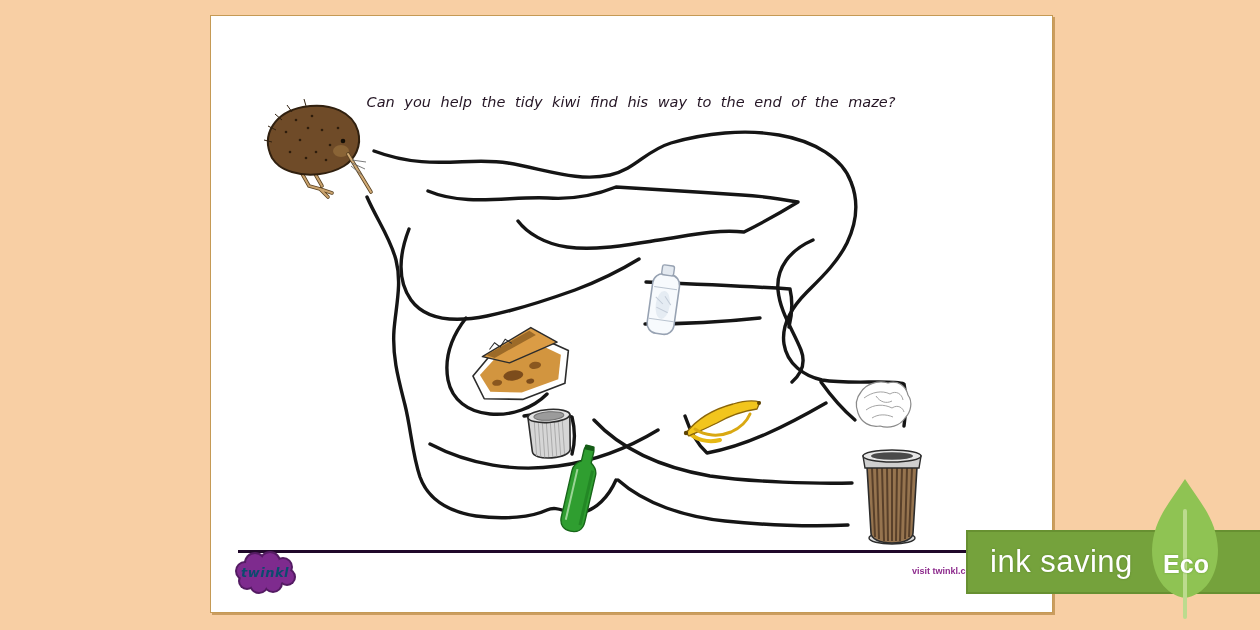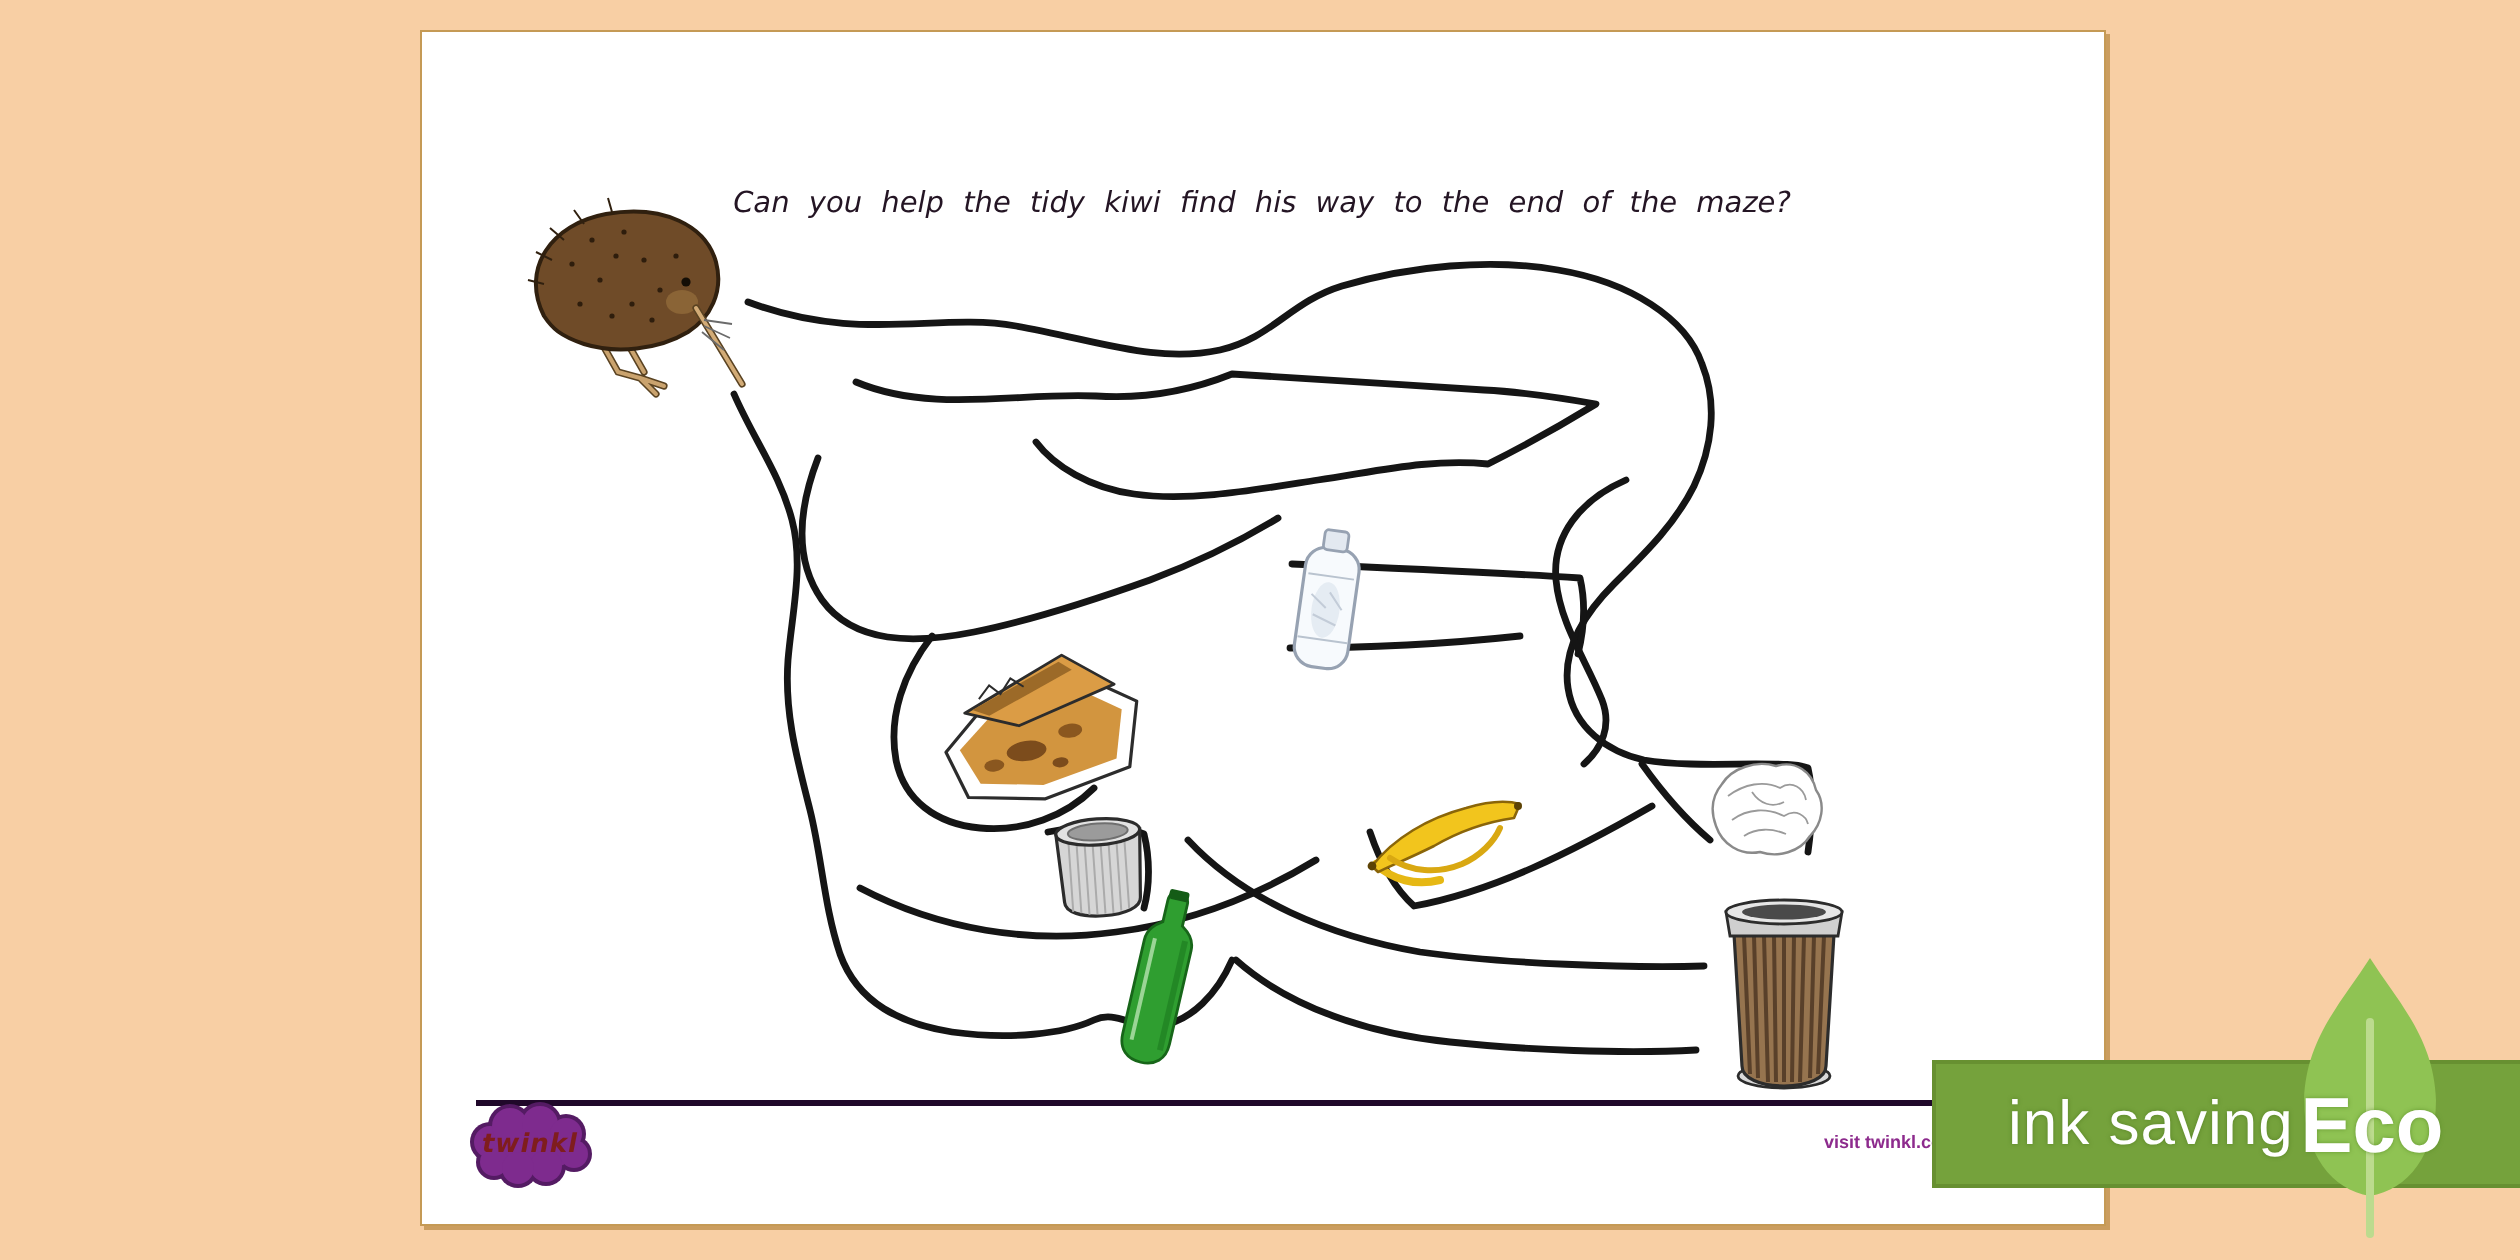--- a/index.html
+++ b/index.html
@@ -11,31 +11,31 @@
          font-family:"DejaVu Sans",sans-serif;font-style:italic;font-weight:600;
          font-size:35px;color:#75247b;letter-spacing:2px;}
   .subtitle{position:absolute;left:210px;top:94px;width:842px;text-align:center;
             font-family:"DejaVu Sans",sans-serif;font-style:italic;
             font-size:14.5px;color:#241524;word-spacing:5px;}
   .maze-svg{position:absolute;left:0;top:0;width:1260px;height:630px;}
   .footer-line{position:absolute;left:238px;top:550px;width:784px;height:3px;background:#20082a;}
   .twinkl-logo{position:absolute;left:233px;top:551px;width:64px;height:44px;}
   .twinkl-logo svg{position:absolute;left:0;top:0;}
   .twinkl-logo .logo-text{position:absolute;left:0;top:0;width:64px;height:42px;display:flex;
-        align-items:center;justify-content:center;color:#7f1d1d;font-weight:bold;font-style:italic;
+        align-items:center;justify-content:center;color:#0c4a6e;font-weight:bold;font-style:italic;
         font-size:13px;font-family:"DejaVu Sans",sans-serif;letter-spacing:.5px;}
   .visit-text{position:absolute;left:912px;top:566px;width:110px;font-size:9px;font-weight:bold;
         color:#8d2b8d;font-family:"Liberation Sans",sans-serif;}
   .eco-bar{position:absolute;left:966px;top:530px;width:296px;height:64px;background:#75a23c;
         border:2px solid #679031;border-right:none;box-sizing:border-box;display:flex;align-items:center;}
-  .eco-bar .ink-label{color:#ffffff;font-size:31px;padding-left:36px;letter-spacing:.5px;
+  .eco-bar .ink-label{color:#ffffff;font-size:31px;padding-left:22px;letter-spacing:.5px;
         font-family:"Liberation Sans",sans-serif;text-shadow:0 0 2px rgba(70,110,25,.6);}
   .eco-leaf{position:absolute;left:1141px;top:473px;width:88px;height:150px;}
   .eco-label{position:absolute;left:1146px;top:544px;width:80px;text-align:center;line-height:40px;
-        color:#ffffff;font-weight:bold;font-size:39px;font-family:"Liberation Sans",sans-serif;
+        color:#ffffff;font-weight:bold;font-size:25px;font-family:"Liberation Sans",sans-serif;
         text-shadow:0 0 2px rgba(90,140,40,.8);}
 </style>
 </head>
 <body>
 
 <div class="canvas">
 
   <div class="page"></div>
 
   <div class="subtitle">Can you help the tidy kiwi find his way to the end of the maze?</div>

